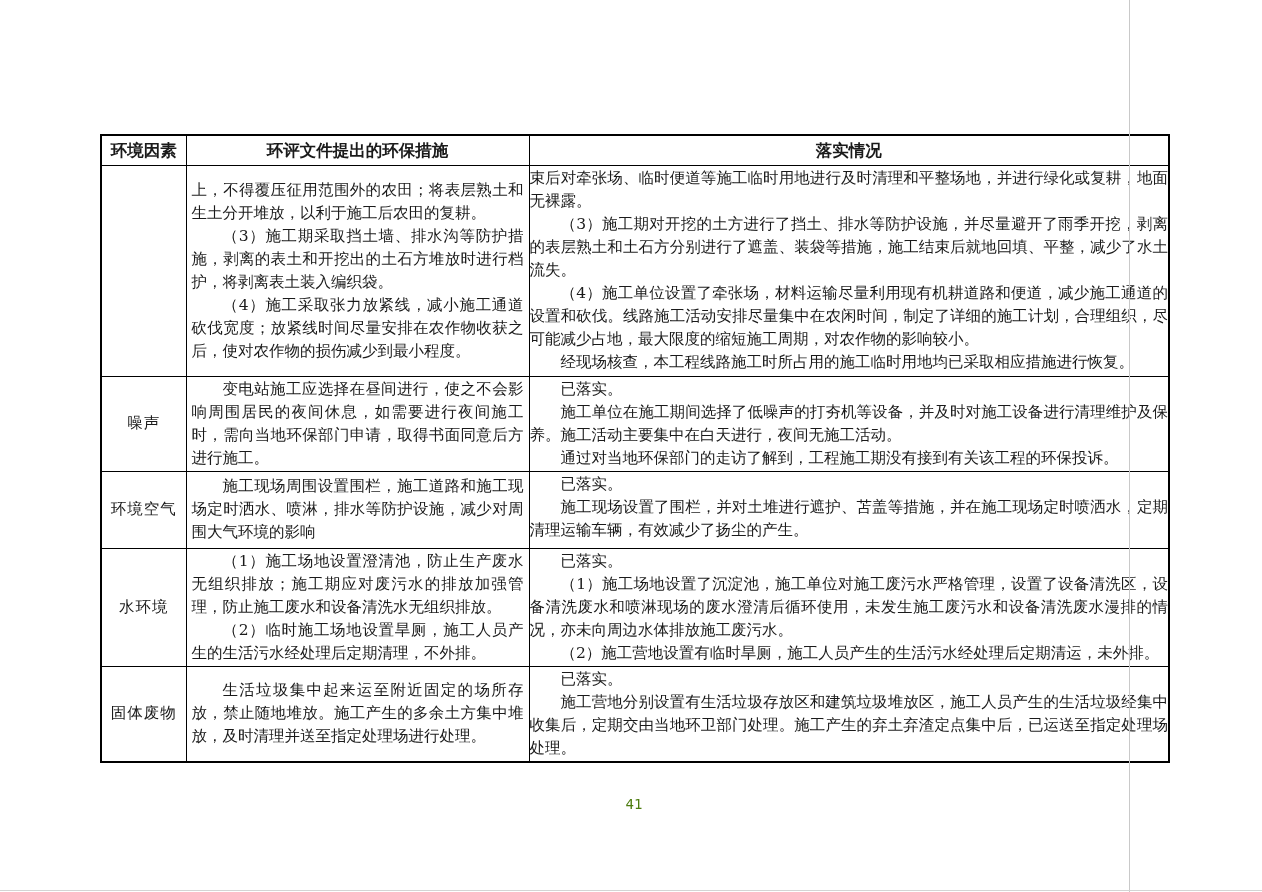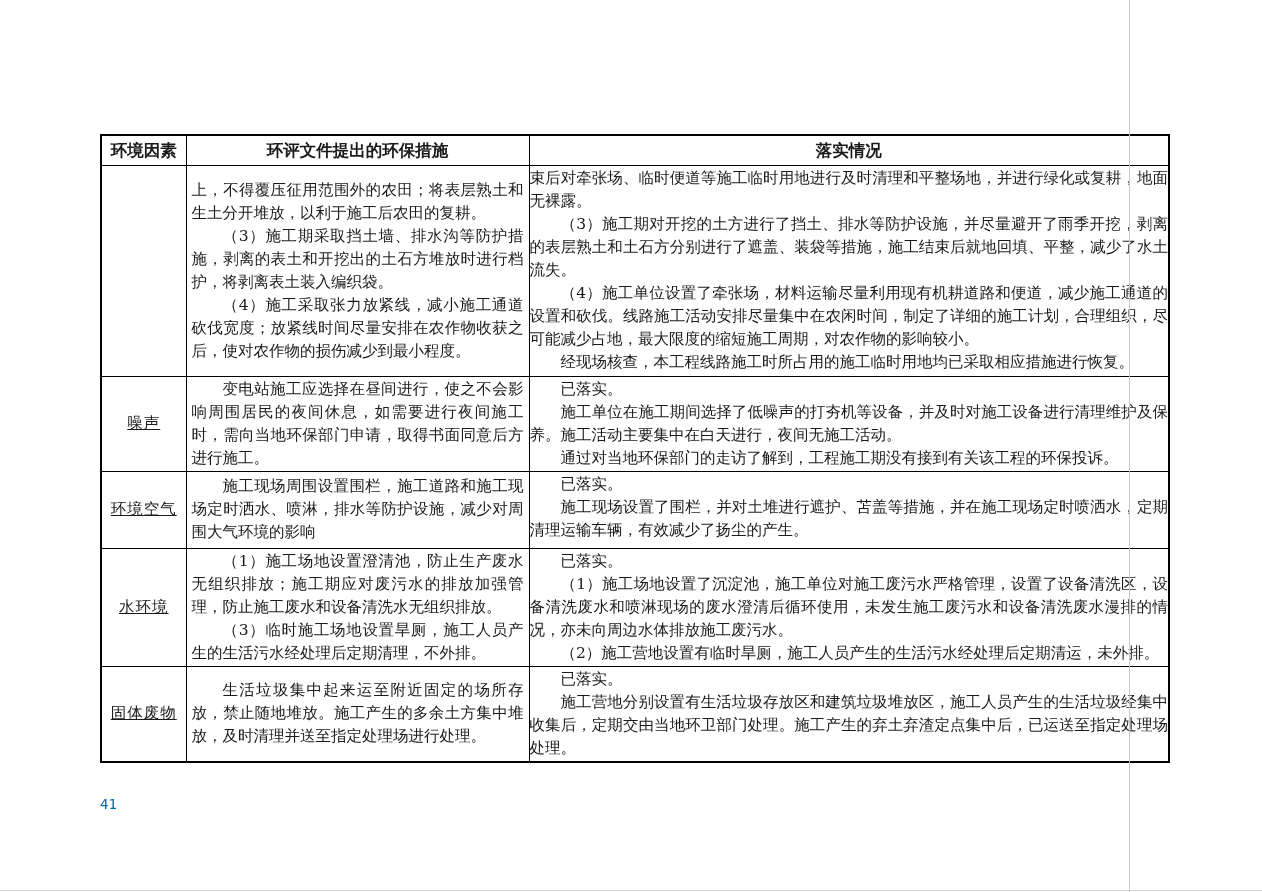--- a/index.html
+++ b/index.html
@@ -51,21 +51,20 @@
     text-align: center;
     vertical-align: middle;
     height: 30px;
     padding: 0;
   }
   td.factor-cell {
     text-align: center;
     vertical-align: middle;
     padding: 0 2px;
     letter-spacing: 1px;
-    text-decoration: underline;
   }
   td.measures-cell {
     vertical-align: middle;
     padding: 1px 5px;
   }
   td.impl-cell {
     vertical-align: top;
     padding: 1px 0;
   }
   .para {
@@ -79,24 +78,24 @@
   tr.row-1 > td { height: 93px; }
   tr.row-2 > td { height: 77px; }
   tr.row-3 > td { height: 115px; }
   tr.row-4 > td { height: 92px; }
 
   .page-number {
     position: absolute;
     top: 796px;
     left: 100px;
     width: 1068px;
-    text-align: left;
+    text-align: center;
     font-size: 14px;
     font-family: "DejaVu Sans Mono", "Liberation Mono", monospace;
-    color: #0369a1;
+    color: #4d7c0f;
   }
 </style>
 </head>
 <body>
 
 <div class="page">
 
   <table class="doc-table">
     <colgroup>
       <col style="width:85px">
@@ -147,21 +146,21 @@
         <td class="impl-cell">
           <p class="para indent">已落实。</p>
           <p class="para indent">施工现场设置了围栏，并对土堆进行遮护、苫盖等措施，并在施工现场定时喷洒水，定期清理运输车辆，有效减少了扬尘的产生。</p>
         </td>
       </tr>
 
       <tr class="row-3">
         <td class="factor-cell">水环境</td>
         <td class="measures-cell">
           <p class="para indent">（1）施工场地设置澄清池，防止生产废水无组织排放；施工期应对废污水的排放加强管理，防止施工废水和设备清洗水无组织排放。</p>
-          <p class="para indent">（3）临时施工场地设置旱厕，施工人员产生的生活污水经处理后定期清理，不外排。</p>
+          <p class="para indent">（2）临时施工场地设置旱厕，施工人员产生的生活污水经处理后定期清理，不外排。</p>
         </td>
         <td class="impl-cell">
           <p class="para indent">已落实。</p>
           <p class="para indent">（1）施工场地设置了沉淀池，施工单位对施工废污水严格管理，设置了设备清洗区，设备清洗废水和喷淋现场的废水澄清后循环使用，未发生施工废污水和设备清洗废水漫排的情况，亦未向周边水体排放施工废污水。</p>
           <p class="para indent">（2）施工营地设置有临时旱厕，施工人员产生的生活污水经处理后定期清运，未外排。</p>
         </td>
       </tr>
 
       <tr class="row-4">
         <td class="factor-cell">固体废物</td>

